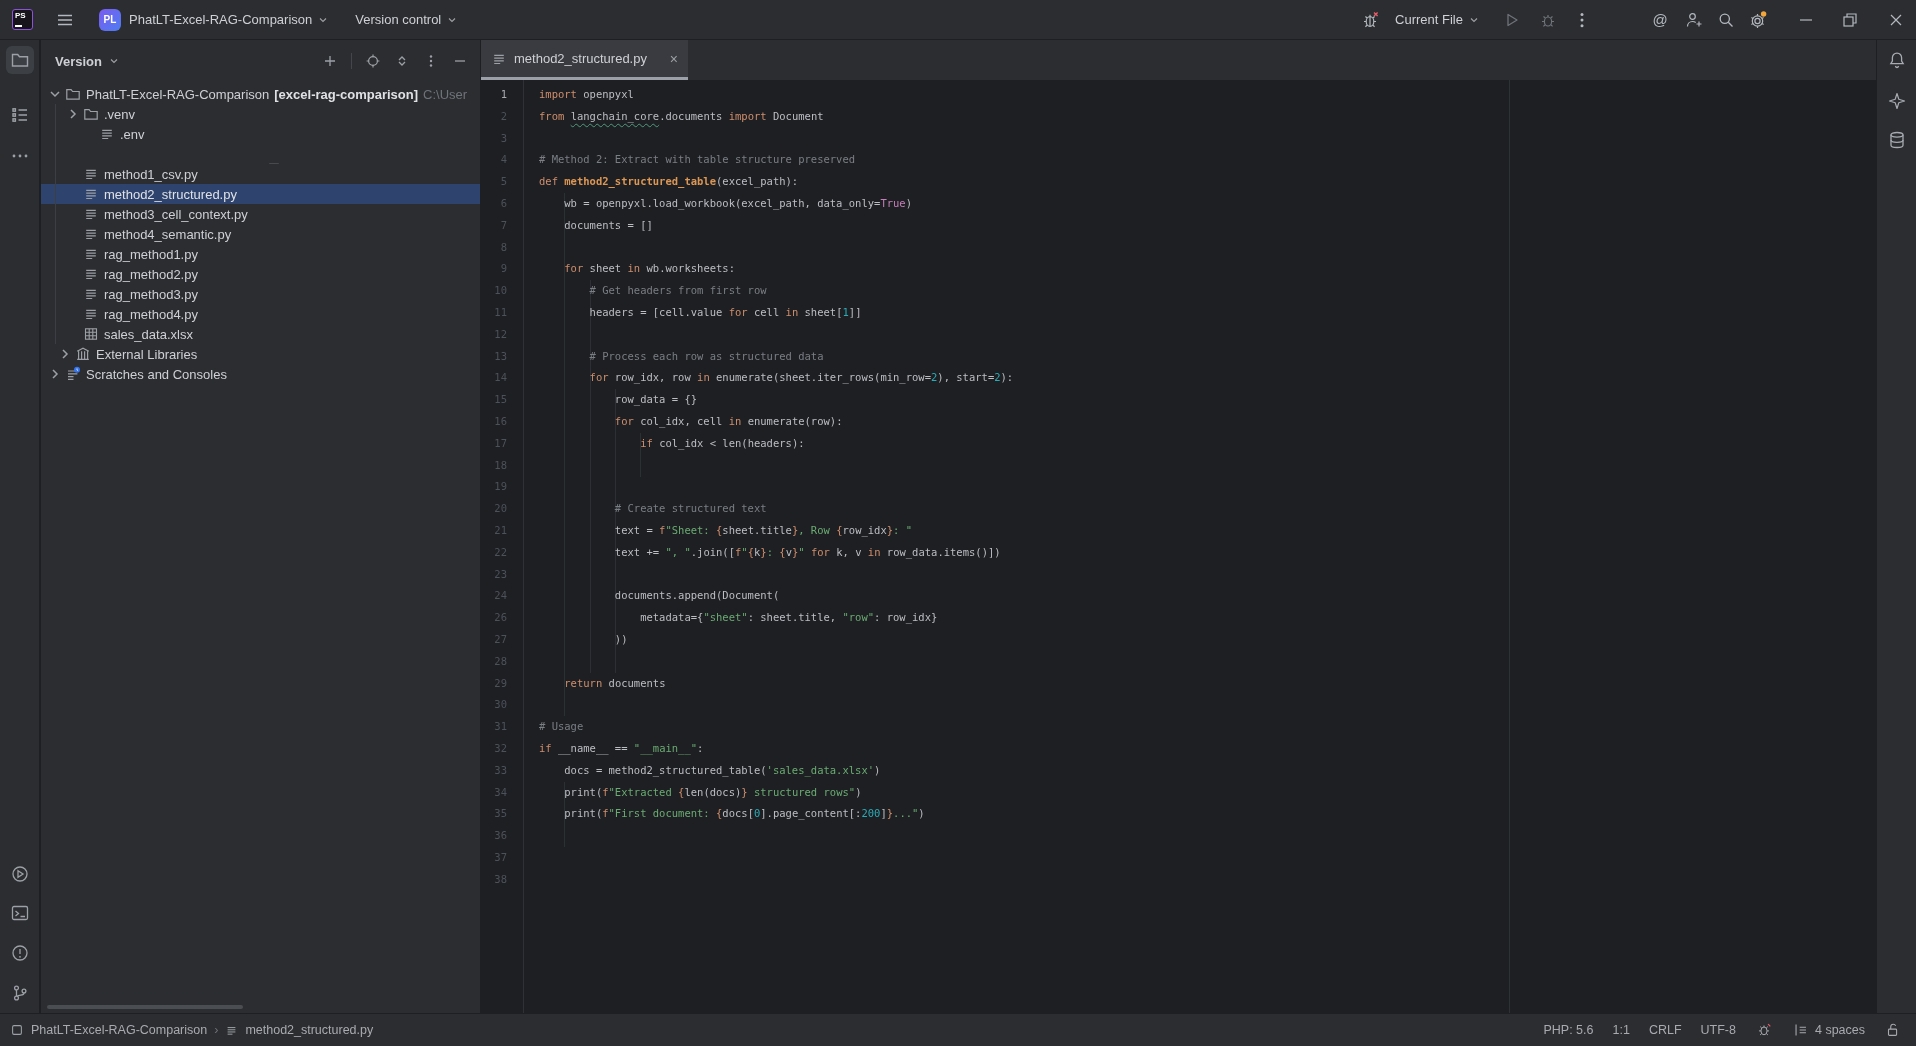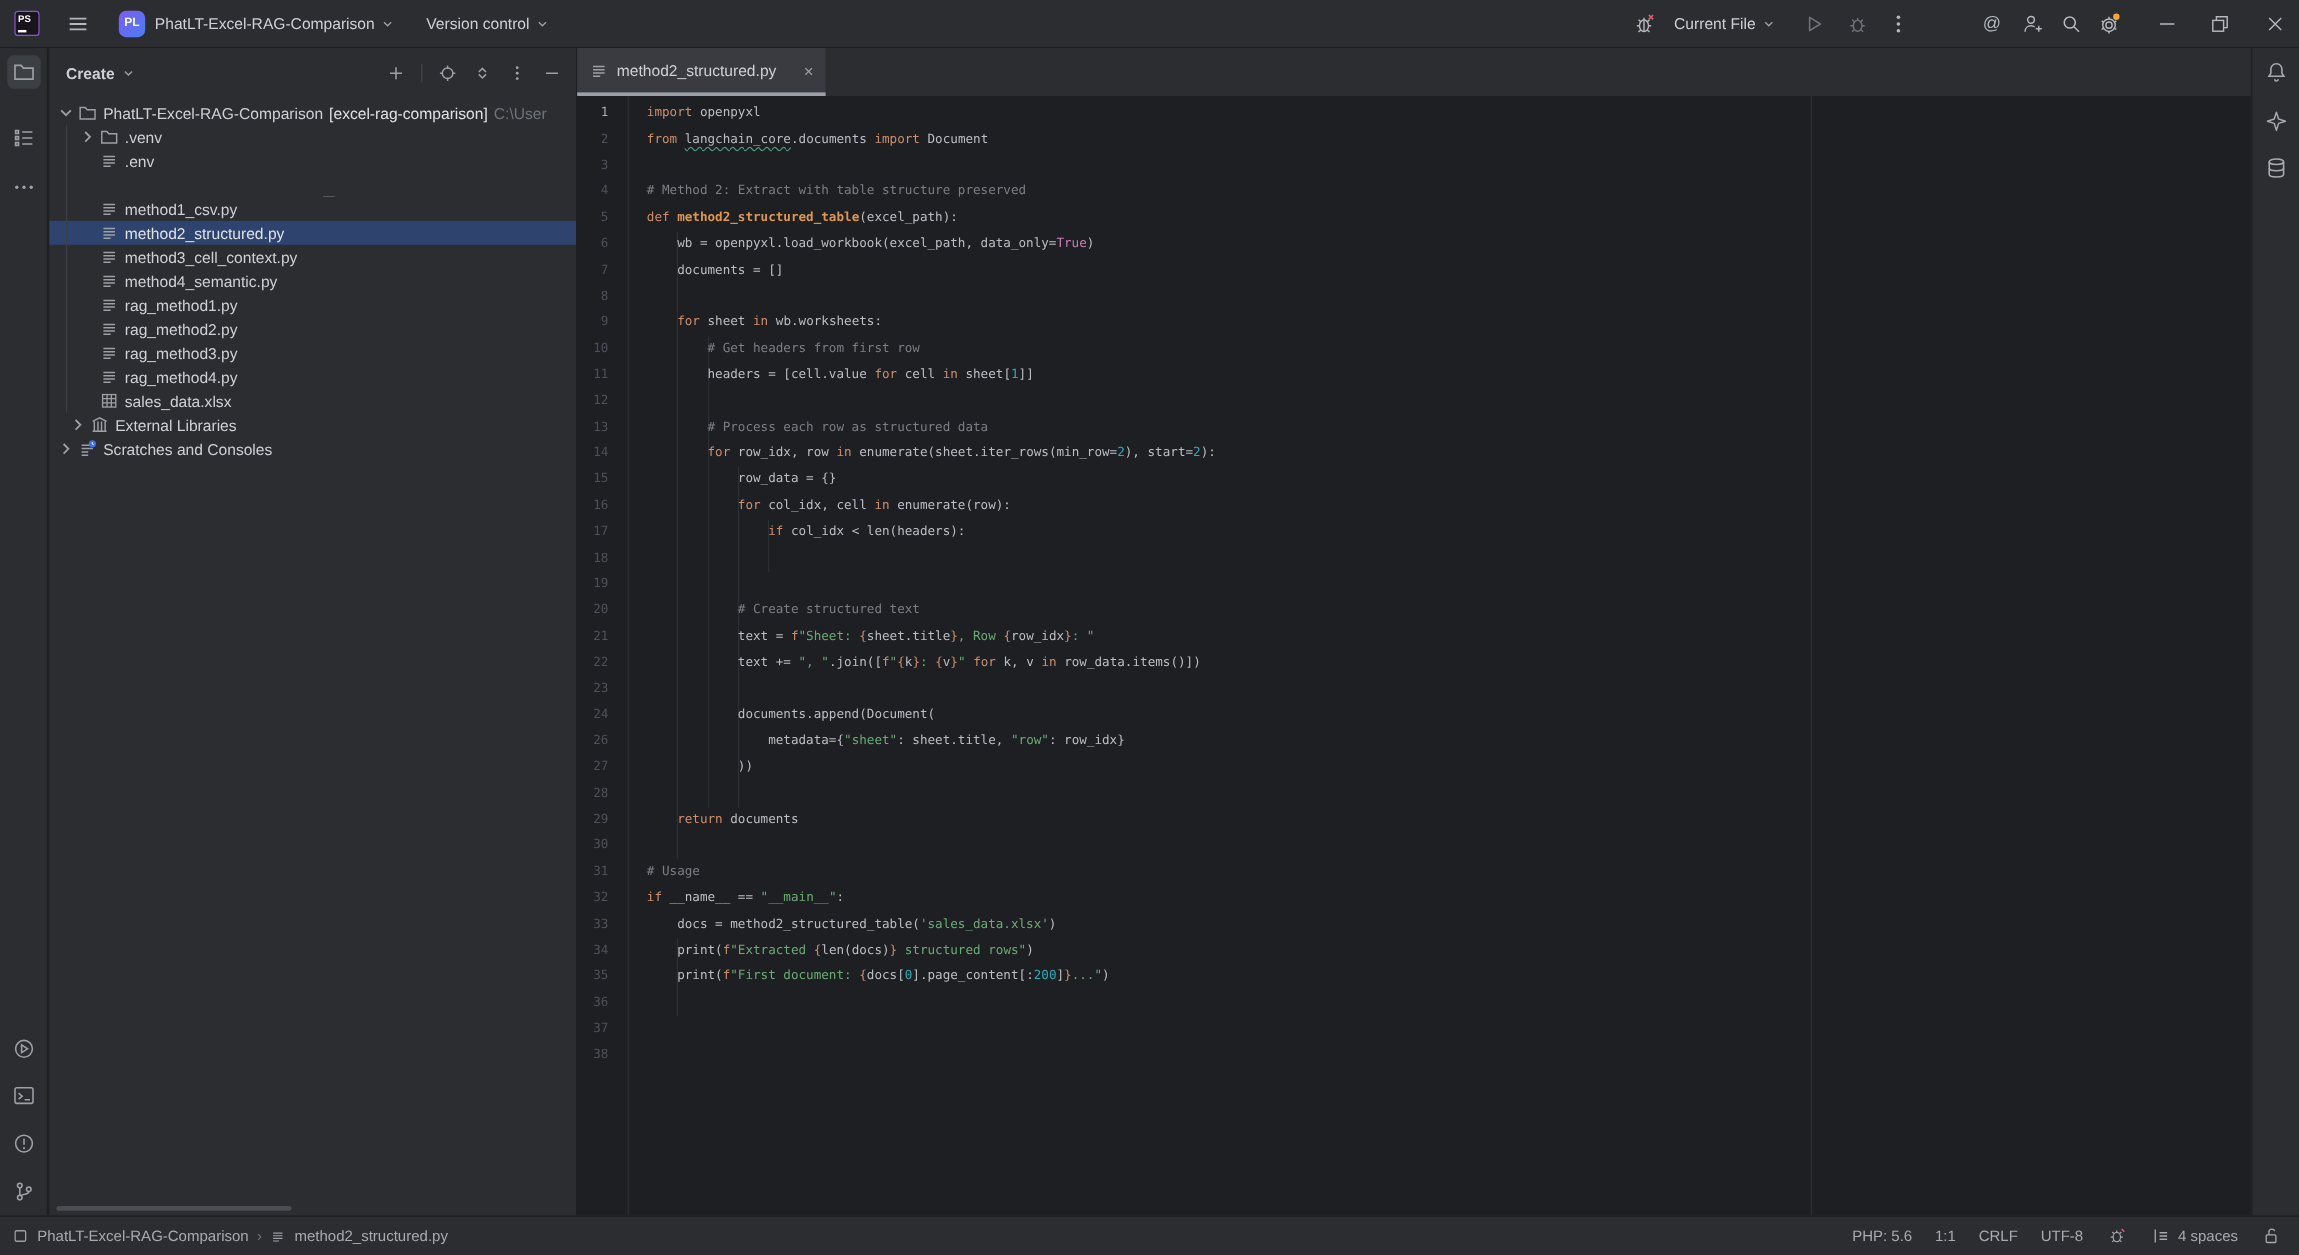--- a/index.html
+++ b/index.html
@@ -43,21 +43,21 @@
   #p-header .title{font-size:13px;font-weight:bold;color:#CED0D6;}
   .ph-icons{margin-left:auto;display:flex;align-items:center;gap:13px;}
   .ph-sep{width:1px;height:16px;background:#43464A;}
   #tree{position:relative;padding-top:2px;}
   .tguide{position:absolute;left:14px;top:22px;height:240px;width:1px;background:#3B3E43;}
   .trow{height:20px;display:flex;align-items:center;font-size:13px;color:#CED0D6;white-space:nowrap;overflow:hidden;}
   .trow.sel{background:#2E436E;color:#DFE1E5;}
   .chev{width:16px;height:16px;flex:none;}
   .ticon{margin-left:2px;}
   .tlabel{margin-left:5px;}
-  .ttag{font-weight:normal;color:#DFE1E5;margin-left:5px;}
+  .ttag{font-weight:bold;color:#DFE1E5;margin-left:5px;}
   .tpath{color:#6F737A;margin-left:5px;}
   #p-hscroll{position:absolute;left:6px;bottom:4px;width:196px;height:4px;border-radius:2px;background:#4A4D52;}
 
   
   #editorzone{position:absolute;left:481px;top:40px;right:40px;bottom:33px;background:#1E1F22;}
   #tabbar{position:absolute;top:0;left:0;right:0;height:40px;background:#2B2D30;}
   .tab{height:40px;width:207px;box-sizing:border-box;display:flex;align-items:center;padding:0 10px;
        background:#393B40;border-bottom:3px solid #9CA0A8;color:#CED0D6;font-size:13px;gap:7px;}
   .tab .close{margin-left:auto;color:#9DA0A6;font-size:14px;line-height:14px;}
   #code{position:absolute;top:40px;left:0;right:0;bottom:0;overflow:hidden;padding-top:4px;}
@@ -279,21 +279,21 @@
             <circle cx="14" cy="8" r="1.9"></circle>
             <path d="M6.5 6.9 v6.2 M14 9.9 c0 3-4.5 1.6-7 3.6"></path>
           </g>
         </svg>
       </span>
     </div>
 </div>
 
 <div id="project">
   <div id="p-header">
-    <span class="title">Create</span>
+    <span class="title">Version</span>
     <span class="ic ic12" style="margin-left:6px">
         <svg viewBox="0 0 16 16">
           <polyline points="4,6 8,10 12,6" fill="none" stroke="currentColor" stroke-width="1.5"></polyline>
         </svg>
       </span>
     <div class="ph-icons">
       <span class="ic">
           <svg viewBox="0 0 16 16">
             <path d="M8 3 v10 M3 8 h10" stroke="currentColor" stroke-width="1.3" fill="none"></path>
           </svg>
@@ -354,21 +354,21 @@
             <polyline points="6,4 10,8 6,12" fill="none" stroke="currentColor" stroke-width="1.5"></polyline>
           </svg>
         </span>
         <span class="ic ticon">
           <svg viewBox="0 0 16 16">
             <path d="M1.8 13.2 V3.6 h4.3 l1.5 1.9 h6.6 v7.7 Z" fill="none" stroke="currentColor" stroke-width="1.2"></path>
           </svg>
         </span>
         <span class="tlabel">.venv</span>
       </div>
-      <div class="trow" style="padding-left: 24px;">
+      <div class="trow" style="padding-left: 24px; margin-left: 16px;">
         <span class="ic chev"></span>
         <span class="ic ticon">
           <svg viewBox="0 0 16 16">
             <g stroke="currentColor" stroke-width="1.2" fill="none">
               <path d="M3.2 4.4 h9.6 M3.2 7.1 h9.6 M3.2 9.8 h9.6 M3.2 12.5 h6"></path>
             </g>
           </svg>
         </span>
         <span class="tlabel">.env</span>
       </div>

